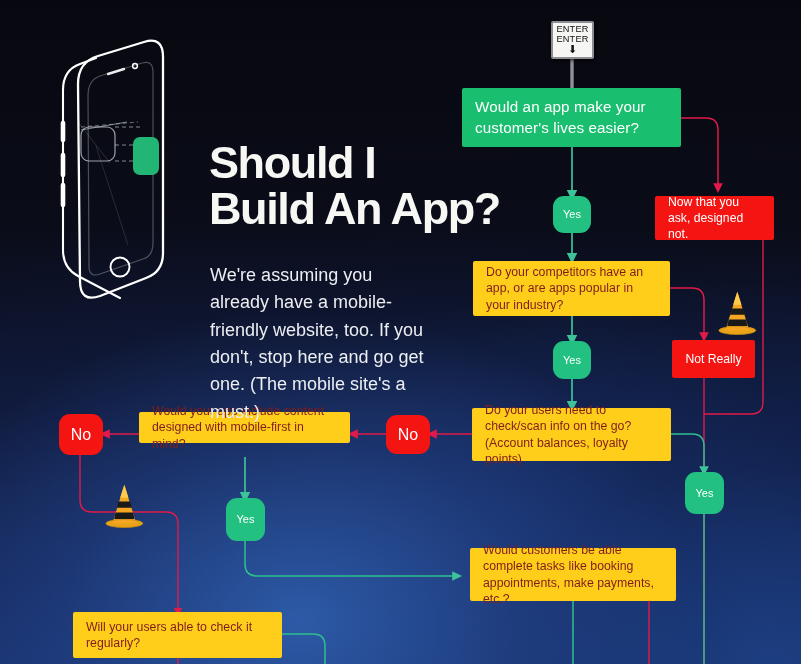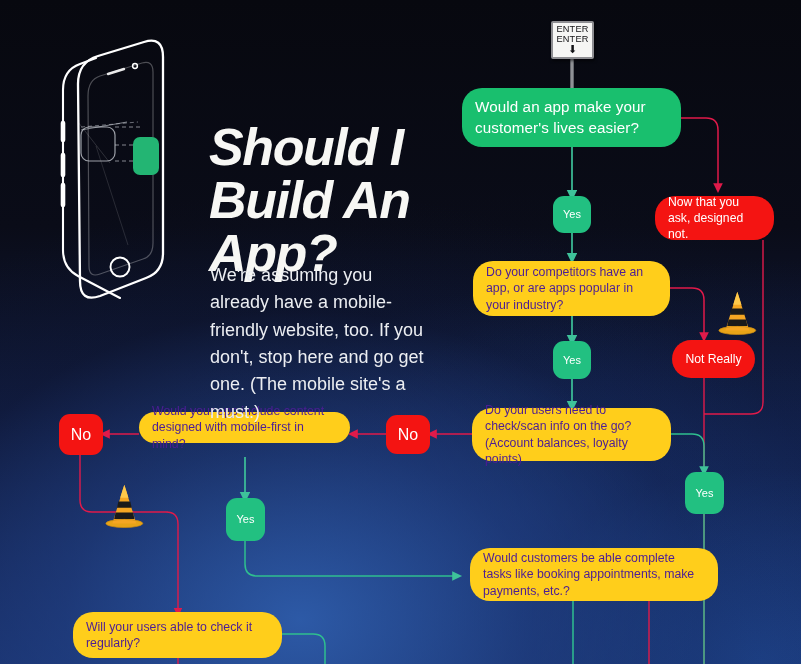--- a/index.html
+++ b/index.html
@@ -15,43 +15,43 @@
     overflow:hidden;
     background:
       radial-gradient(ellipse 560px 430px at 300px 620px, rgba(46,92,170,0.95) 0%, rgba(34,66,135,0.55) 42%, rgba(18,33,78,0.12) 72%, rgba(10,12,25,0) 100%),
       radial-gradient(ellipse 520px 400px at 760px 660px, rgba(30,68,140,0.80) 0%, rgba(20,44,100,0.40) 48%, rgba(10,14,30,0) 100%),
       radial-gradient(ellipse 420px 330px at 520px 520px, rgba(28,58,126,0.45) 0%, rgba(12,20,48,0.08) 70%, rgba(9,10,18,0) 100%),
       linear-gradient(180deg,#07080f 0%, #0a0c18 34%, #101a3c 62%, #16295c 84%, #1a3370 100%);
   }
   #svgwrap { position:absolute; left:0; top:0; width:801px; height:664px; }
   .node {
     position:absolute;
-    border-radius:20px;
+    border-radius:2px;
     color:#ffffff;
     line-height:1.32;
     padding:0 13px;
     z-index:5;
   }
-  .q-yellow { background:#FFCE1B; color:#4c1d95; font-size:12.3px; }
+  .q-yellow { background:#FFCE1B; color:#7f1d1d; font-size:12.3px; }
   .q-green  { background:#19BF6E; color:#ffffff; font-size:15.2px; font-weight:400; letter-spacing:.1px; }
   .ans-red  { background:#F41412; color:#ffffff; font-size:12.2px; }
   .pill-green {
     background:#22C081; color:#ffffff; font-size:11px;
     border-radius:11px; display:flex; align-items:center; justify-content:center;
     padding:0;
   }
   .pill-red {
     background:#F41412; color:#ffffff; font-size:16px;
     border-radius:11px; display:flex; align-items:center; justify-content:center;
     padding:0;
   }
   #title {
-    position:absolute; left:209px; top:121px; width:330px;
-    color:#f7f7f4; font-weight:bold; font-size:52px; line-height:1.02;
-    letter-spacing:-1.4px; z-index:6;font-style:italic;
+    position:absolute; left:209px; top:140px; width:330px;
+    color:#f7f7f4; font-weight:bold; font-size:45px; line-height:1.02;
+    letter-spacing:-1.4px; z-index:6;
   }
   #subtitle {
     position:absolute; left:210px; top:262px; width:225px;
     color:#eceef2; font-size:18px; line-height:1.52; z-index:6;
   }
   .sign {
     position:absolute; z-index:6;
     background:#f6f6f4;
     border:2px solid #8e8e92;
     border-radius:2px;
@@ -201,17 +201,17 @@
   <div class="node pill-red" style="left:386px; top:415px; width:44px; height:39px;">No</div>
 
   <div class="node q-yellow" style="left:139px; top:412px; width:211px; height:31px; display:flex; align-items:center;">Would your app include content designed with mobile-first in mind?</div>
 
   <div class="node pill-red" style="left:59px; top:414px; width:44px; height:41px;">No</div>
 
   <div class="node pill-green" style="left:226px; top:498px; width:39px; height:43px;">Yes</div>
 
   <div class="node pill-green" style="left:685px; top:472px; width:39px; height:42px;">Yes</div>
 
-  <div class="node q-yellow" style="left:470px; top:548px; width:248px; height:53px; display:flex; align-items:center;">Would customers be able complete tasks like booking appointments, make payments, etc.?</div>
+  <div class="node q-yellow" style="left:470px; top:548px; width:206px; height:53px; display:flex; align-items:center;">Would customers be able complete tasks like booking appointments, make payments, etc.?</div>
 
   <div class="node q-yellow" style="left:73px; top:612px; width:209px; height:46px; display:flex; align-items:center;">Will your users able to check it regularly?</div>
 
 </div>
 
 </body></html>

